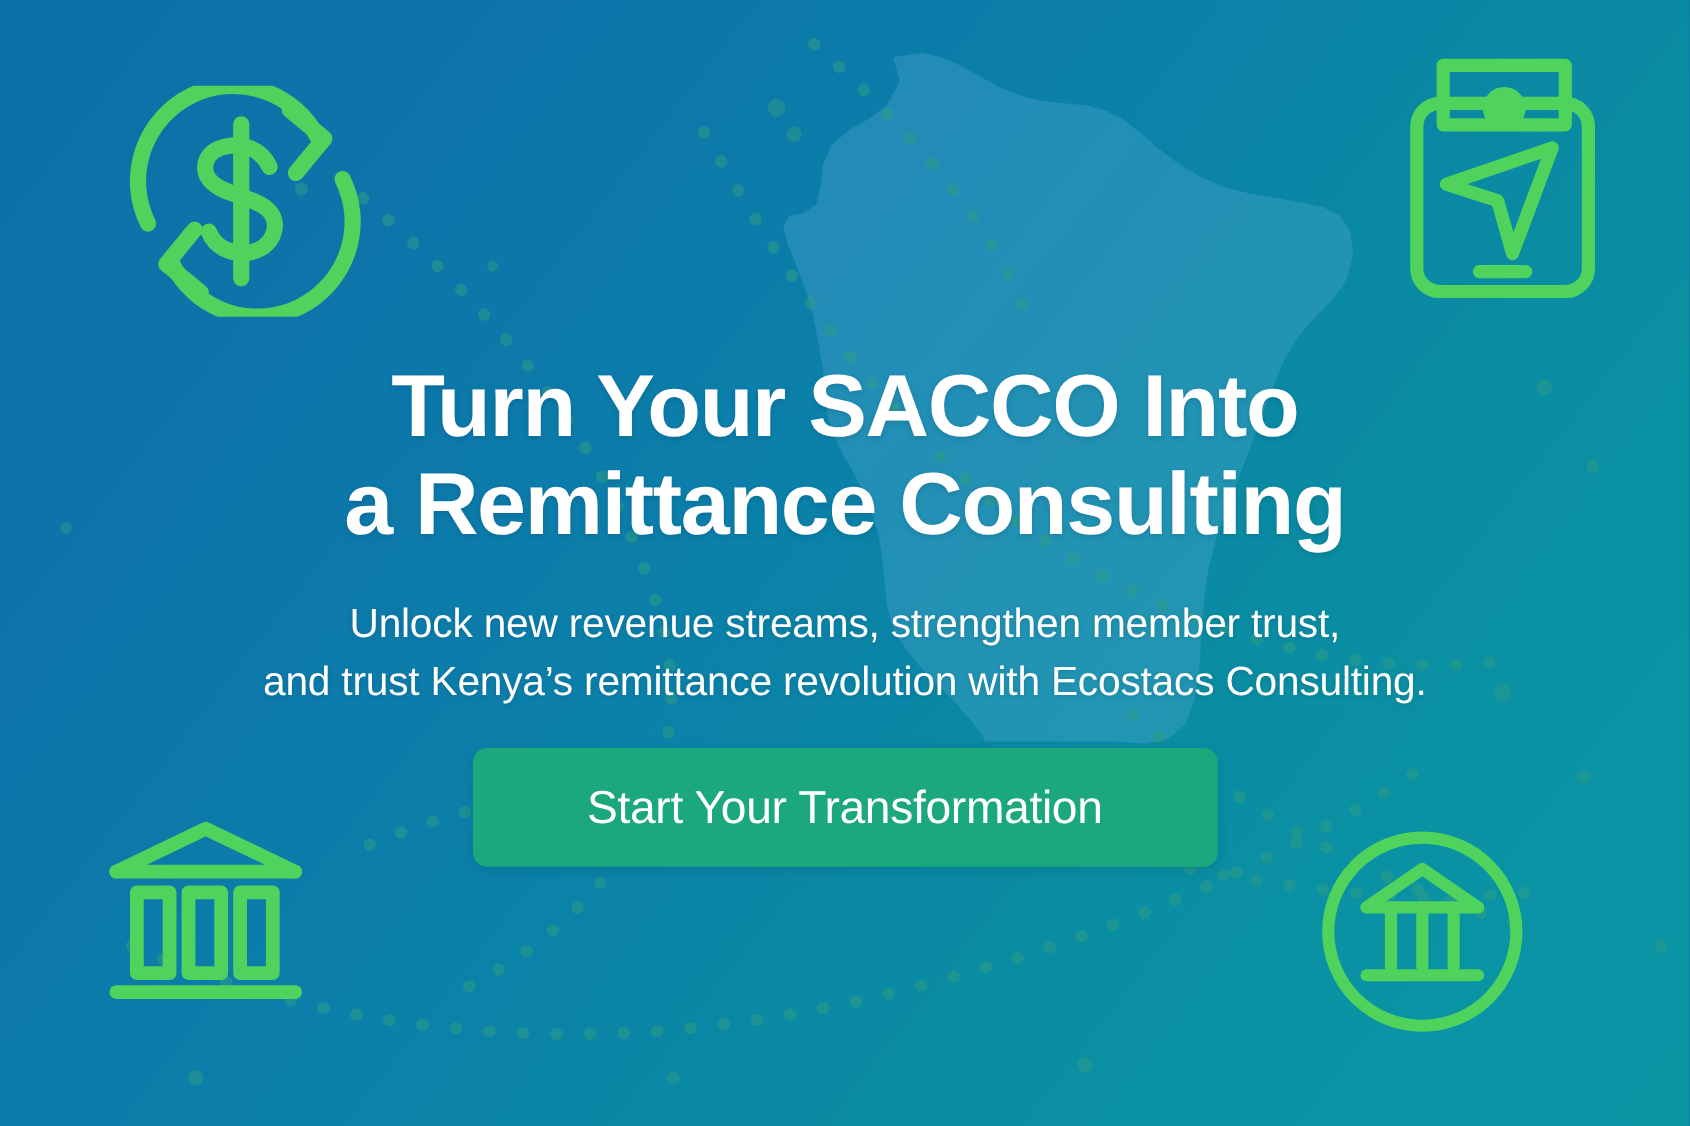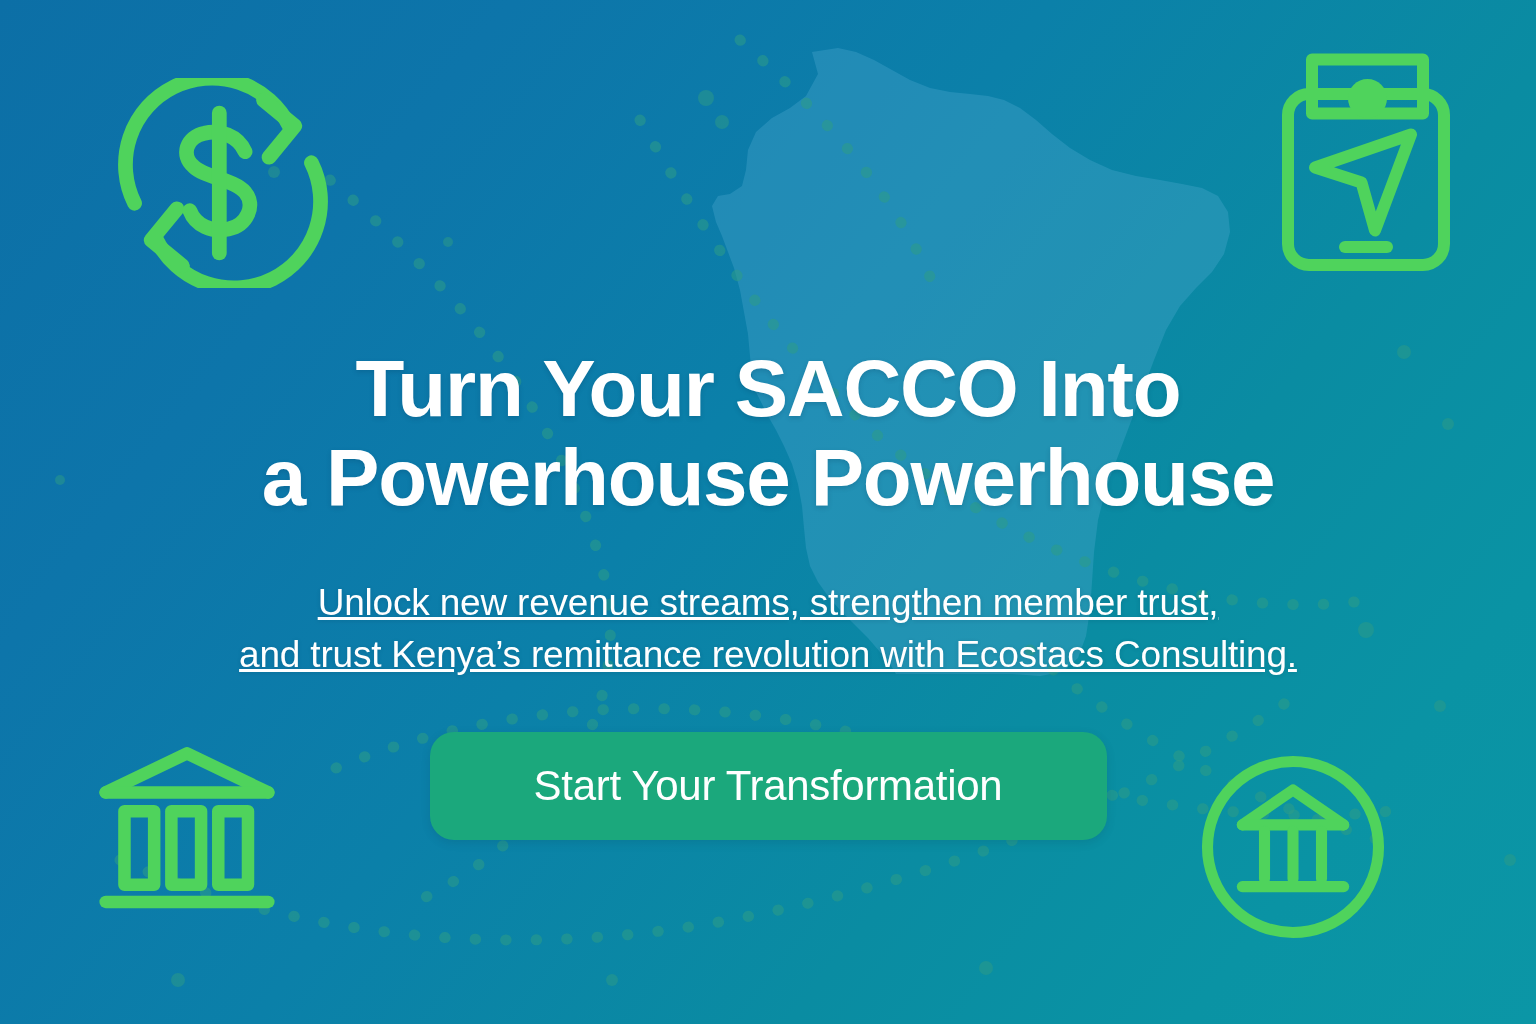--- a/index.html
+++ b/index.html
@@ -51,22 +51,21 @@
   
   #content {
     position: absolute;
     left: 0;
     top: 0;
     width: 1536px;
     height: 840px;
     display: flex;
     flex-direction: column;
     align-items: center;
-    justify-content: flex-end;
-    gap: 16px;
+    justify-content: center;
   }
 
   #headline {
     margin-top: 272px;
     width: 1200px;
     text-align: center;
     color: #FFFFFF;
     font-size: 80px;
     line-height: 1.12;
     font-weight: 700;
@@ -79,28 +78,28 @@
     margin-top: 38px;
     width: 1360px;
     text-align: center;
     color: #FFFFFF;
     font-size: 37px;
     line-height: 1.42;
     font-weight: 400;
     letter-spacing: -0.2px;
     text-shadow: 0 1px 4px rgba(0,40,70,0.16);
   }
-  #subhead .sub-line { display: block; white-space: nowrap; text-decoration: underline; }
+  #subhead .sub-line { display: block; white-space: nowrap; }
 
   #cta-button {
     margin-top: 34px;
     width: 677px;
     height: 108px;
     border: none;
-    border-radius: 24px;
+    border-radius: 13px;
     background: #1BA87C;
     color: #FFFFFF;
     font-family: "Liberation Sans", sans-serif;
     font-size: 42px;
     font-weight: 500;
     letter-spacing: -0.3px;
     cursor: pointer;
     display: flex;
     align-items: center;
     justify-content: center;
@@ -202,21 +201,21 @@
       <line x1="60" y1="50" x2="60" y2="80"></line>
       <line x1="78" y1="50" x2="78" y2="80"></line>
       <line x1="28" y1="85" x2="92" y2="85"></line>
     </g>
   </svg>
 
   <div id="content">
 
     <h1 id="headline">
       <span class="hl-line">Turn Your SACCO Into</span>
-      <span class="hl-line">a Powerhouse Powerhouse</span>
+      <span class="hl-line">a Remittance Consulting</span>
     </h1>
 
     <p id="subhead">
       <span class="sub-line">Unlock new revenue streams, strengthen member trust,</span>
       <span class="sub-line">and trust Kenya’s remittance revolution with Ecostacs Consulting.</span>
     </p>
 
     <button id="cta-button" type="button">Start Your Transformation</button>
 
   </div>

